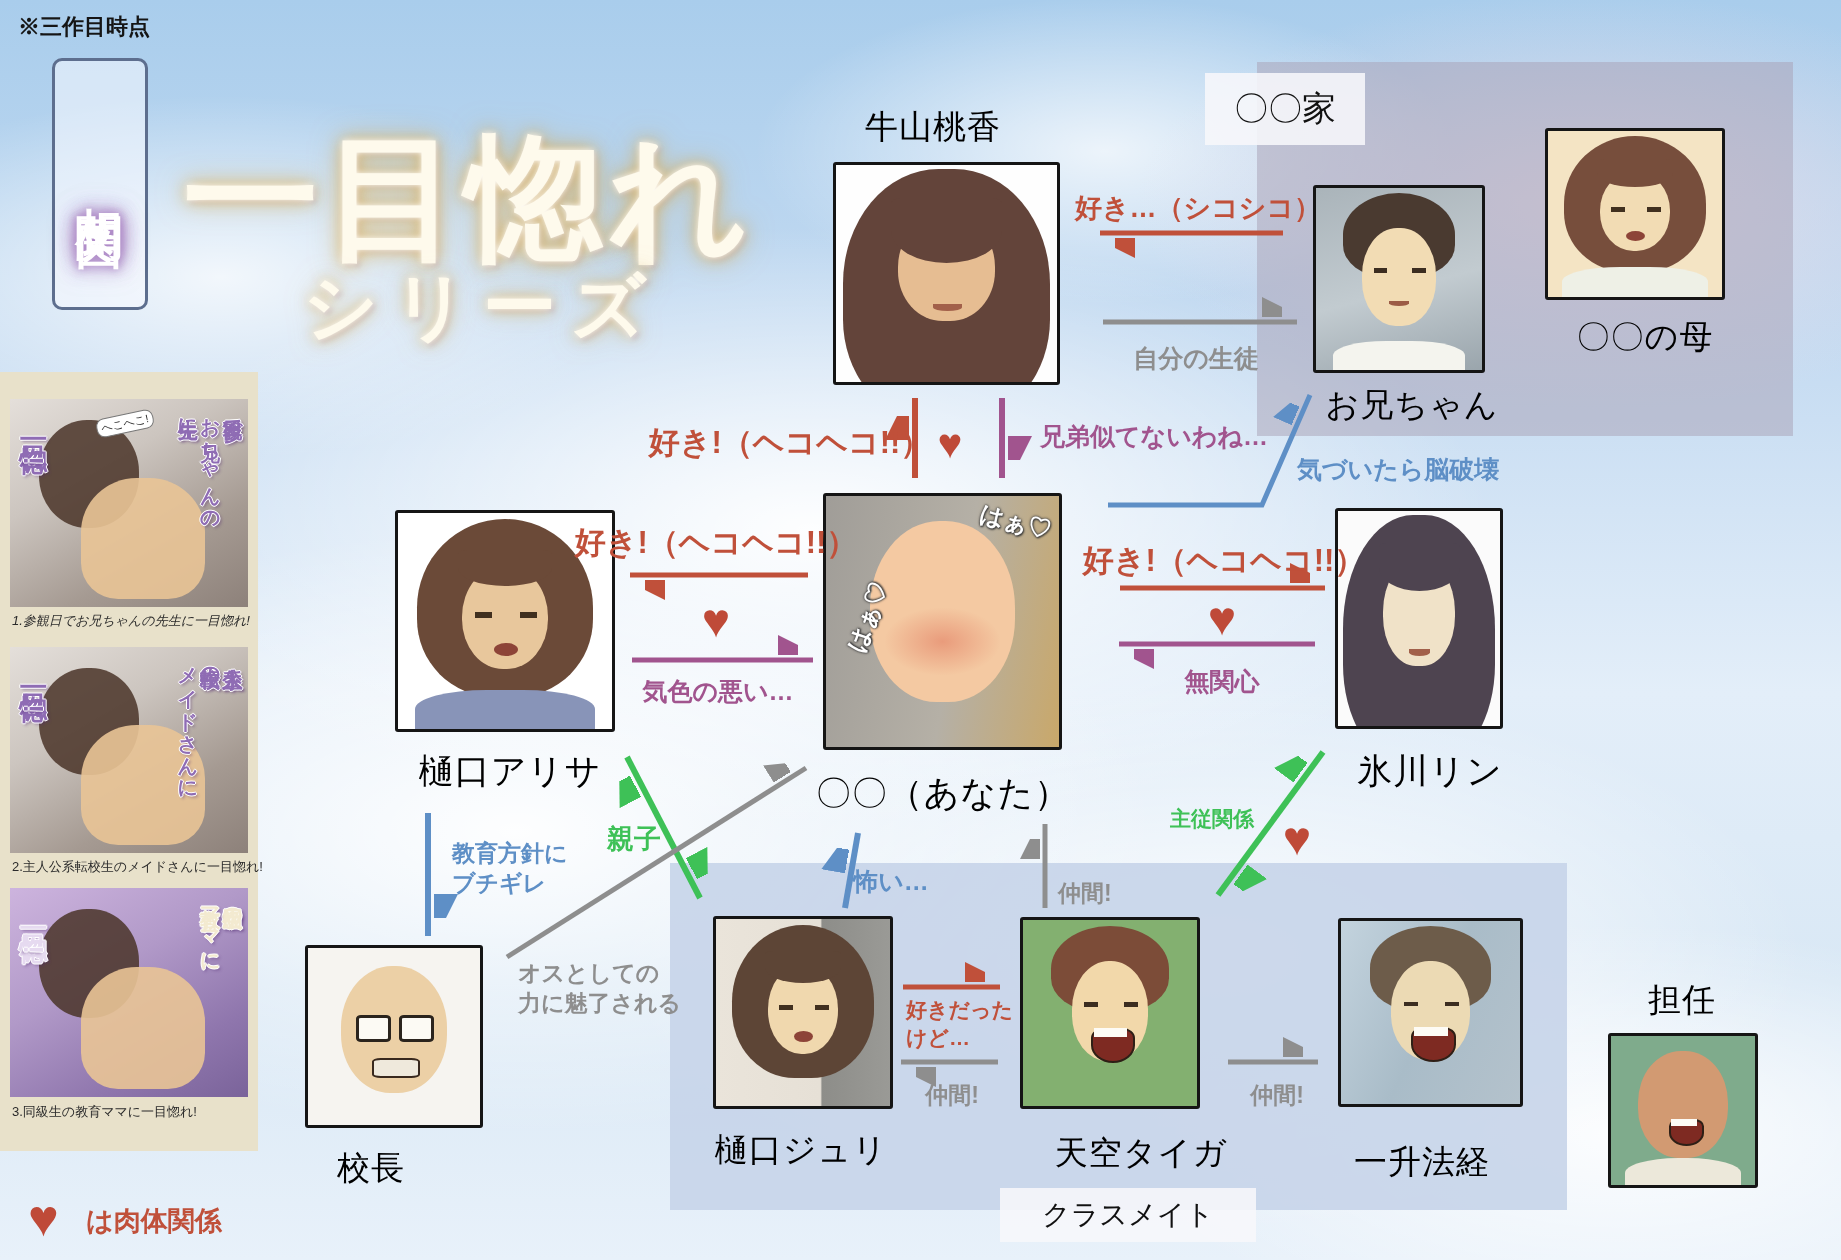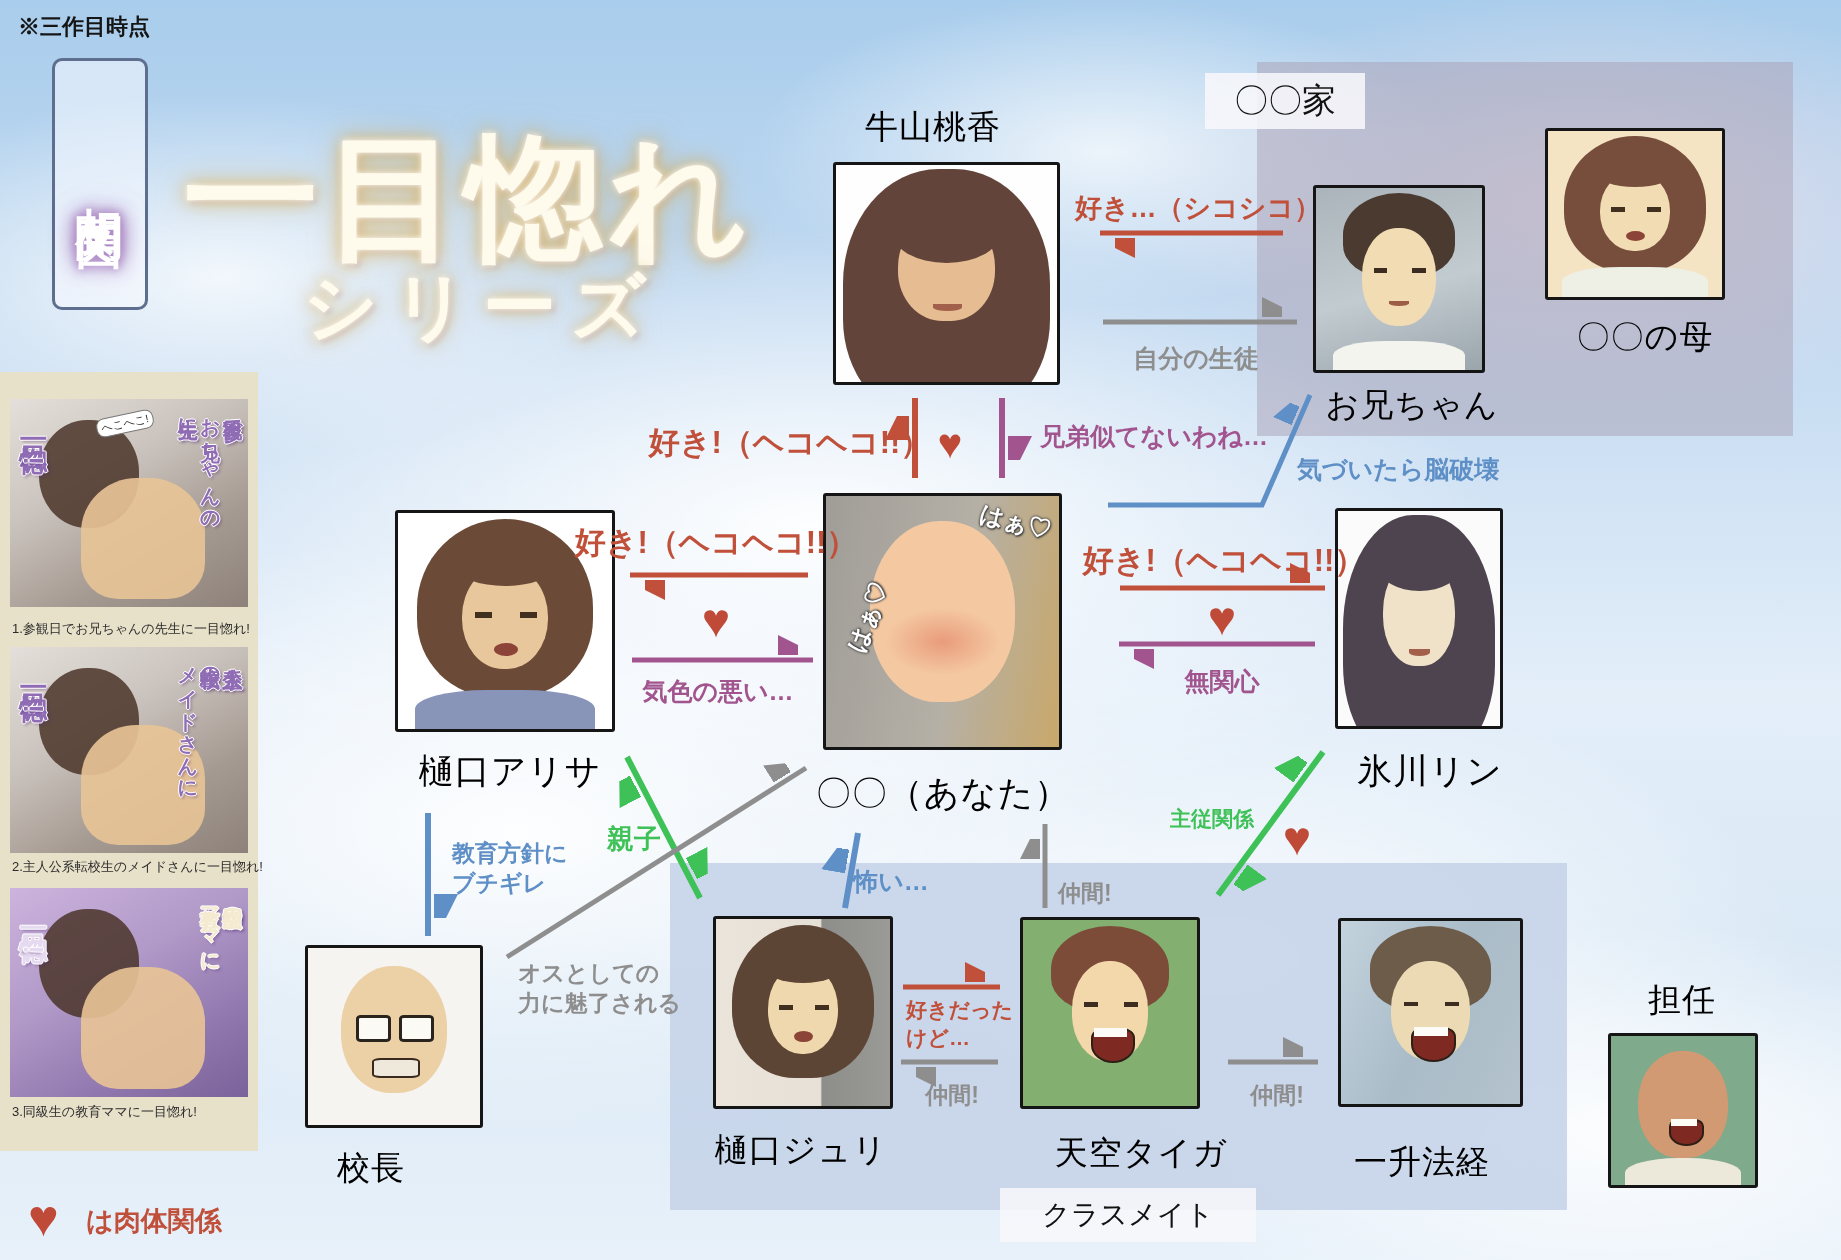--- a/index.html
+++ b/index.html
@@ -73,21 +73,21 @@
 
   <div id="plaque">
     <div id="plaque-text">相関図</div>
   </div>
 
   <div id="title-main">一目惚れ</div>
   <div id="title-sub">シリーズ</div>
 
   <div id="panels">
       <div class="panel" style="position: absolute; left: 1257px; top: 62px; width: 536px; height: 374px; background: rgba(168, 160, 180, 0.5); z-index: 1;"></div>
-      <div class="labelbox" style="position: absolute; left: 1205px; top: 73px; width: 160px; height: 56px; background: rgba(247, 247, 250, 0.88); font-size: 34px; z-index: 7;">〇〇家</div>
+      <div class="labelbox" style="position: absolute; left: 1205px; top: 73px; width: 160px; height: 72px; background: rgba(247, 247, 250, 0.88); font-size: 34px; z-index: 7;">〇〇家</div>
       <div class="panel" style="position: absolute; left: 670px; top: 863px; width: 897px; height: 347px; background: rgba(199, 212, 233, 0.9); z-index: 1;"></div>
       <div class="labelbox" style="position: absolute; left: 1000px; top: 1188px; width: 256px; height: 54px; background: rgba(247, 247, 250, 0.88); font-size: 28px; z-index: 7;">クラスメイト</div>
     </div>
   <svg id="arrow-svg" width="1841" height="1260">
       <defs>
         <marker id="ah-red-end" markerWidth="4" markerHeight="4" refX="7" refY="5" orient="auto" markerUnits="strokeWidth">
           <path d="M0,0 L10,5 L0,10 z" fill="#c0503a"></path>
         </marker>
         <marker id="ah-red-start" markerWidth="4" markerHeight="4" refX="7" refY="5" orient="auto-start-reverse" markerUnits="strokeWidth">
           <path d="M0,0 L10,5 L0,10 z" fill="#c0503a"></path>
@@ -282,21 +282,21 @@
     </div>
 
   <div id="sidebar" style="left: 0px; top: 372px; width: 258px; height: 779px;">
       <div class="cover cover-gray" style="position: absolute; top: 27px; height: 208px;">
         <div class="cover-title-side" style="position: absolute;">参観日で
 お兄ちゃんの
 先生に</div>
         <div class="cover-title-main" style="position: absolute;">一目惚れ!</div>
         <div class="cover-bubble" style="position: absolute;">へこへこ!</div>
       </div>
-      <div class="cover-caption" style="position: absolute; top: 248px;">1.参観日でお兄ちゃんの先生に一目惚れ!</div>
+      <div class="cover-caption" style="position: absolute; top: 240px; font-style: italic;">1.参観日でお兄ちゃんの先生に一目惚れ!</div>
       <div class="cover cover-gray" style="position: absolute; top: 275px; height: 206px;">
         <div class="cover-title-side" style="position: absolute;">主人公系
 転校生の
 メイドさんに</div>
         <div class="cover-title-main" style="position: absolute;">一目惚れ!</div>
       </div>
       <div class="cover-caption" style="position: absolute; top: 486px;">2.主人公系転校生のメイドさんに一目惚れ!</div>
       <div class="cover cover-purple" style="position: absolute; top: 516px; height: 209px;">
         <div class="cover-title-side" style="position: absolute;">同級生の
 教育ママに</div>

